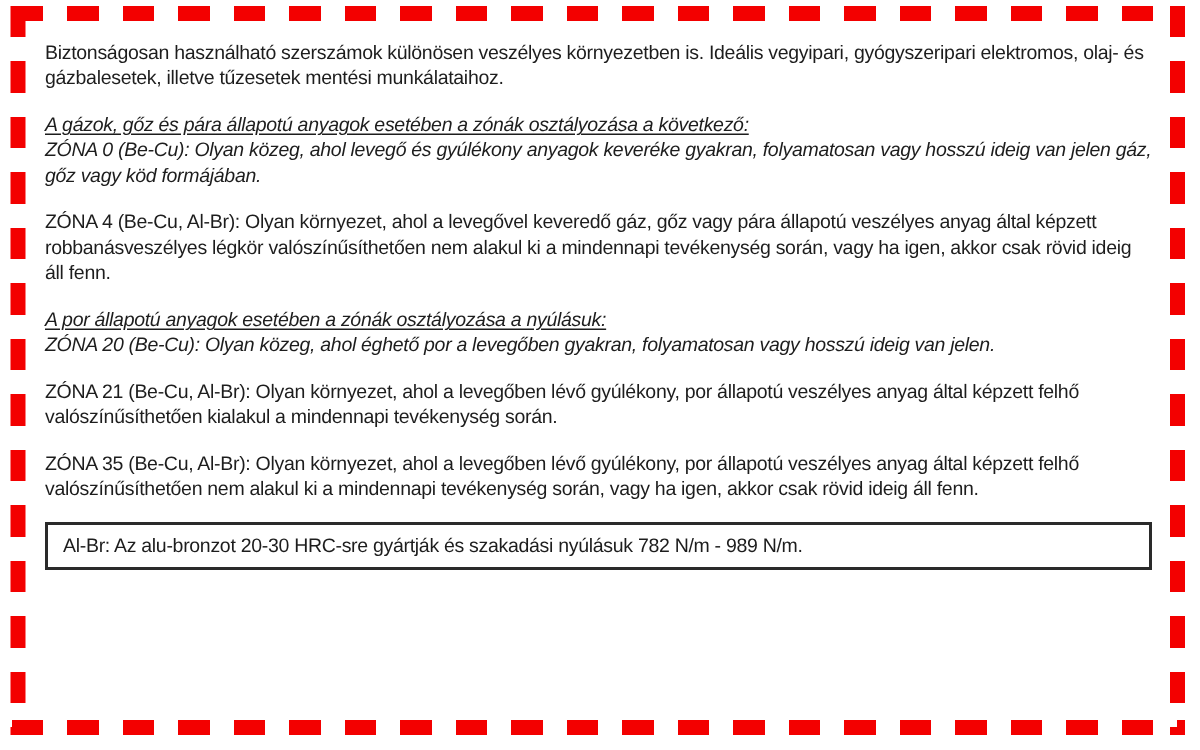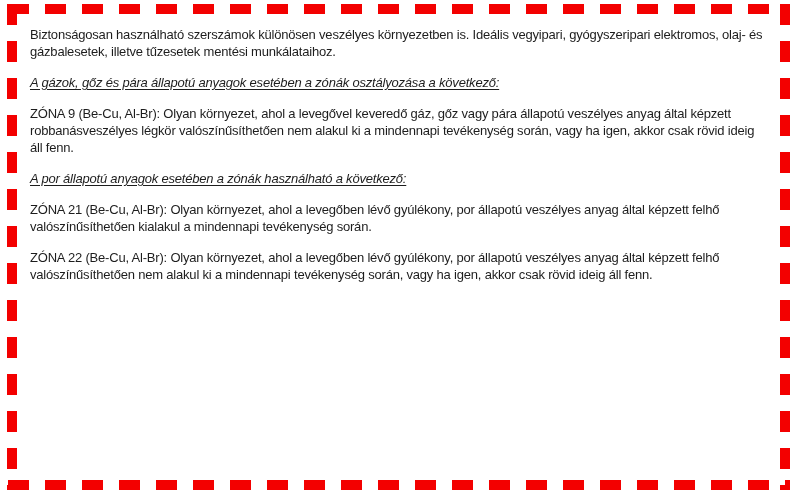--- a/index.html
+++ b/index.html
@@ -61,29 +61,34 @@
   <div class="dash dash-h dash-bottom"></div>
   <div class="dash dash-v dash-left"></div>
   <div class="dash dash-v dash-right"></div>
 
   <div class="content">
 
     <p class="para">Biztonságosan használható szerszámok különösen veszélyes környezetben is. Ideális vegyipari, gyógyszeripari elektromos, olaj- és gázbalesetek, illetve tűzesetek mentési munkálataihoz.</p>
 
     <div class="group">
       <p class="section-heading">A gázok, gőz és pára állapotú anyagok esetében a zónák osztályozása a következő:</p>
+      <p class="para">ZÓNA 0 (Be-Cu): Olyan közeg, ahol levegő és gyúlékony anyagok keveréke gyakran, folyamatosan vagy hosszú ideig van jelen gáz, gőz vagy köd formájában.</p>
     </div>
 
 
-    <p class="para">ZÓNA 9 (Be-Cu, Al-Br): Olyan környezet, ahol a levegővel keveredő gáz, gőz vagy pára állapotú veszélyes anyag által képzett robbanásveszélyes légkör valószínűsíthetően nem alakul ki a mindennapi tevékenység során, vagy ha igen, akkor csak rövid ideig áll fenn.</p>
+    <p class="para">ZÓNA 4 (Be-Cu, Al-Br): Olyan környezet, ahol a levegővel keveredő gáz, gőz vagy pára állapotú veszélyes anyag által képzett robbanásveszélyes légkör valószínűsíthetően nem alakul ki a mindennapi tevékenység során, vagy ha igen, akkor csak rövid ideig áll fenn.</p>
 
     <div class="group">
-      <p class="section-heading">A por állapotú anyagok esetében a zónák használható a következő:</p>
+      <p class="section-heading">A por állapotú anyagok esetében a zónák osztályozása a nyúlásuk:</p>
+      <p class="para">ZÓNA 20 (Be-Cu): Olyan közeg, ahol éghető por a levegőben gyakran, folyamatosan vagy hosszú ideig van jelen.</p>
     </div>
 
     <p class="para">ZÓNA 21 (Be-Cu, Al-Br): Olyan környezet, ahol a levegőben lévő gyúlékony, por állapotú veszélyes anyag által képzett felhő valószínűsíthetően kialakul a mindennapi tevékenység során.</p>
 
-    <p class="para">ZÓNA 22 (Be-Cu, Al-Br): Olyan környezet, ahol a levegőben lévő gyúlékony, por állapotú veszélyes anyag által képzett felhő valószínűsíthetően nem alakul ki a mindennapi tevékenység során, vagy ha igen, akkor csak rövid ideig áll fenn.</p>
+    <p class="para">ZÓNA 35 (Be-Cu, Al-Br): Olyan környezet, ahol a levegőben lévő gyúlékony, por állapotú veszélyes anyag által képzett felhő valószínűsíthetően nem alakul ki a mindennapi tevékenység során, vagy ha igen, akkor csak rövid ideig áll fenn.</p>
 
+    <div class="note-box">
+      <span>Al-Br: Az alu-bronzot 20-30 HRC-sre gyártják és szakadási nyúlásuk 782 N/m - 989 N/m.</span>
+    </div>
 
 
   </div>
 </div>
 
 </body></html>

